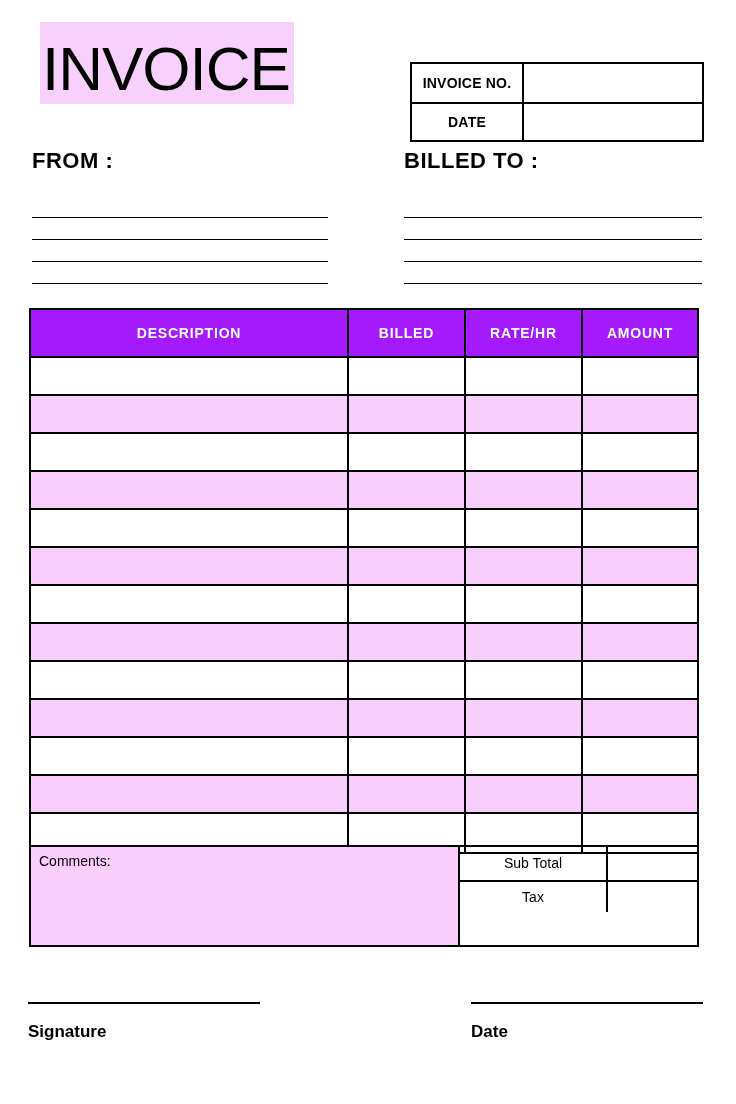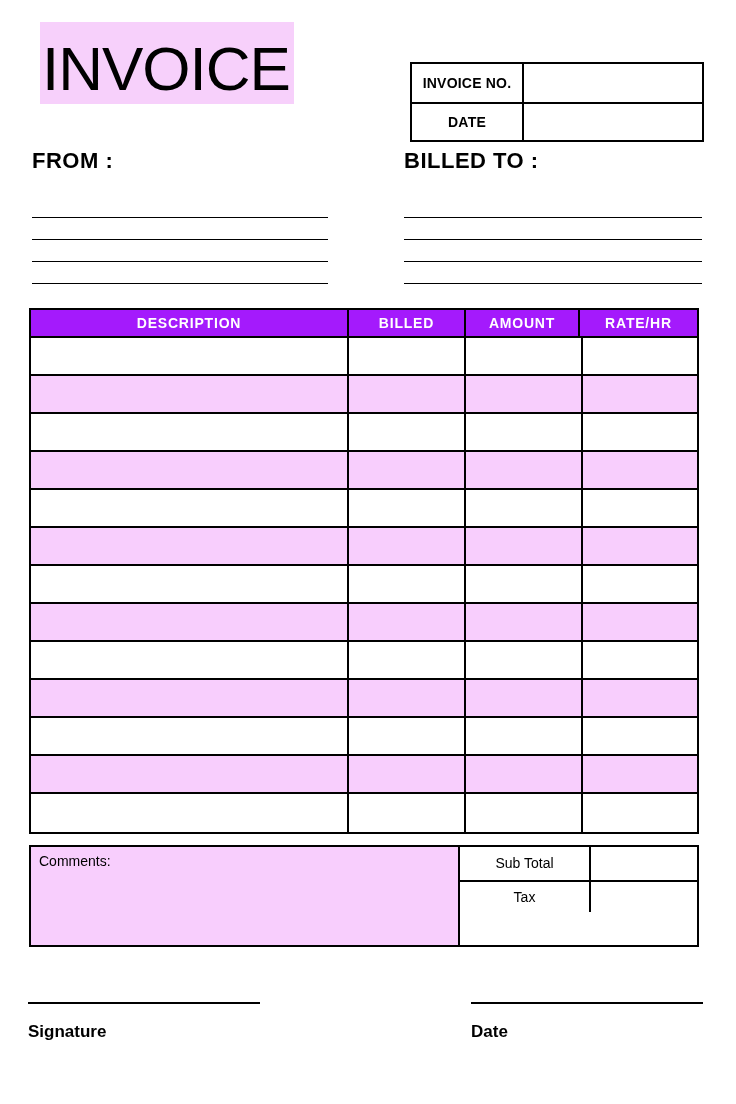--- a/index.html
+++ b/index.html
@@ -120,21 +120,21 @@
     justify-content: center;
   }
   .trow .c:last-child { border-right: none; }
   .c-desc { width: 318px; }
   .c-hours { width: 117px; }
   .c-rate  { width: 117px; }
   .c-amount { flex: 1; }
 
   .thead {
     background: #a41afc;
-    height: 28px;
+    height: 48px;
     justify-content: space-between;
   }
   .thead .c {
     color: #ffffff;
     font-size: 14px;
     font-weight: bold;
     letter-spacing: 0.8px;
   }
   .row-alt { background: #f8cefd; }
 
@@ -162,21 +162,21 @@
     border-left: none;
     box-sizing: border-box;
   }
   .total-row {
     display: flex;
     height: 32.6px;
     box-sizing: border-box;
   }
   .total-row + .total-row { border-top: 2px solid #000; }
   .total-label {
-    width: 131px;
+    width: 148px;
     border-right: 2px solid #000;
     box-sizing: border-box;
     display: flex;
     align-items: center;
     justify-content: center;
     font-size: 14px;
     text-align: center;
   }
   .total-value { flex: 1; }
 
@@ -241,22 +241,22 @@
       <div class="line"></div>
       <div class="line"></div>
       <div class="line"></div>
     </div>
   </div>
 
   <div class="table">
     <div class="trow thead">
       <div class="c c-desc">DESCRIPTION</div>
       <div class="c c-hours">BILLED</div>
+      <div class="c c-rate">RATE/HR</div>
       <div class="c c-amount">AMOUNT</div>
-      <div class="c c-rate">RATE/HR</div>
     </div>
 
     <div class="trow">
       <div class="c c-desc"></div>
       <div class="c c-hours"></div>
       <div class="c c-rate"></div>
       <div class="c c-amount"></div>
     </div>
     <div class="trow row-alt">
       <div class="c c-desc"></div>

